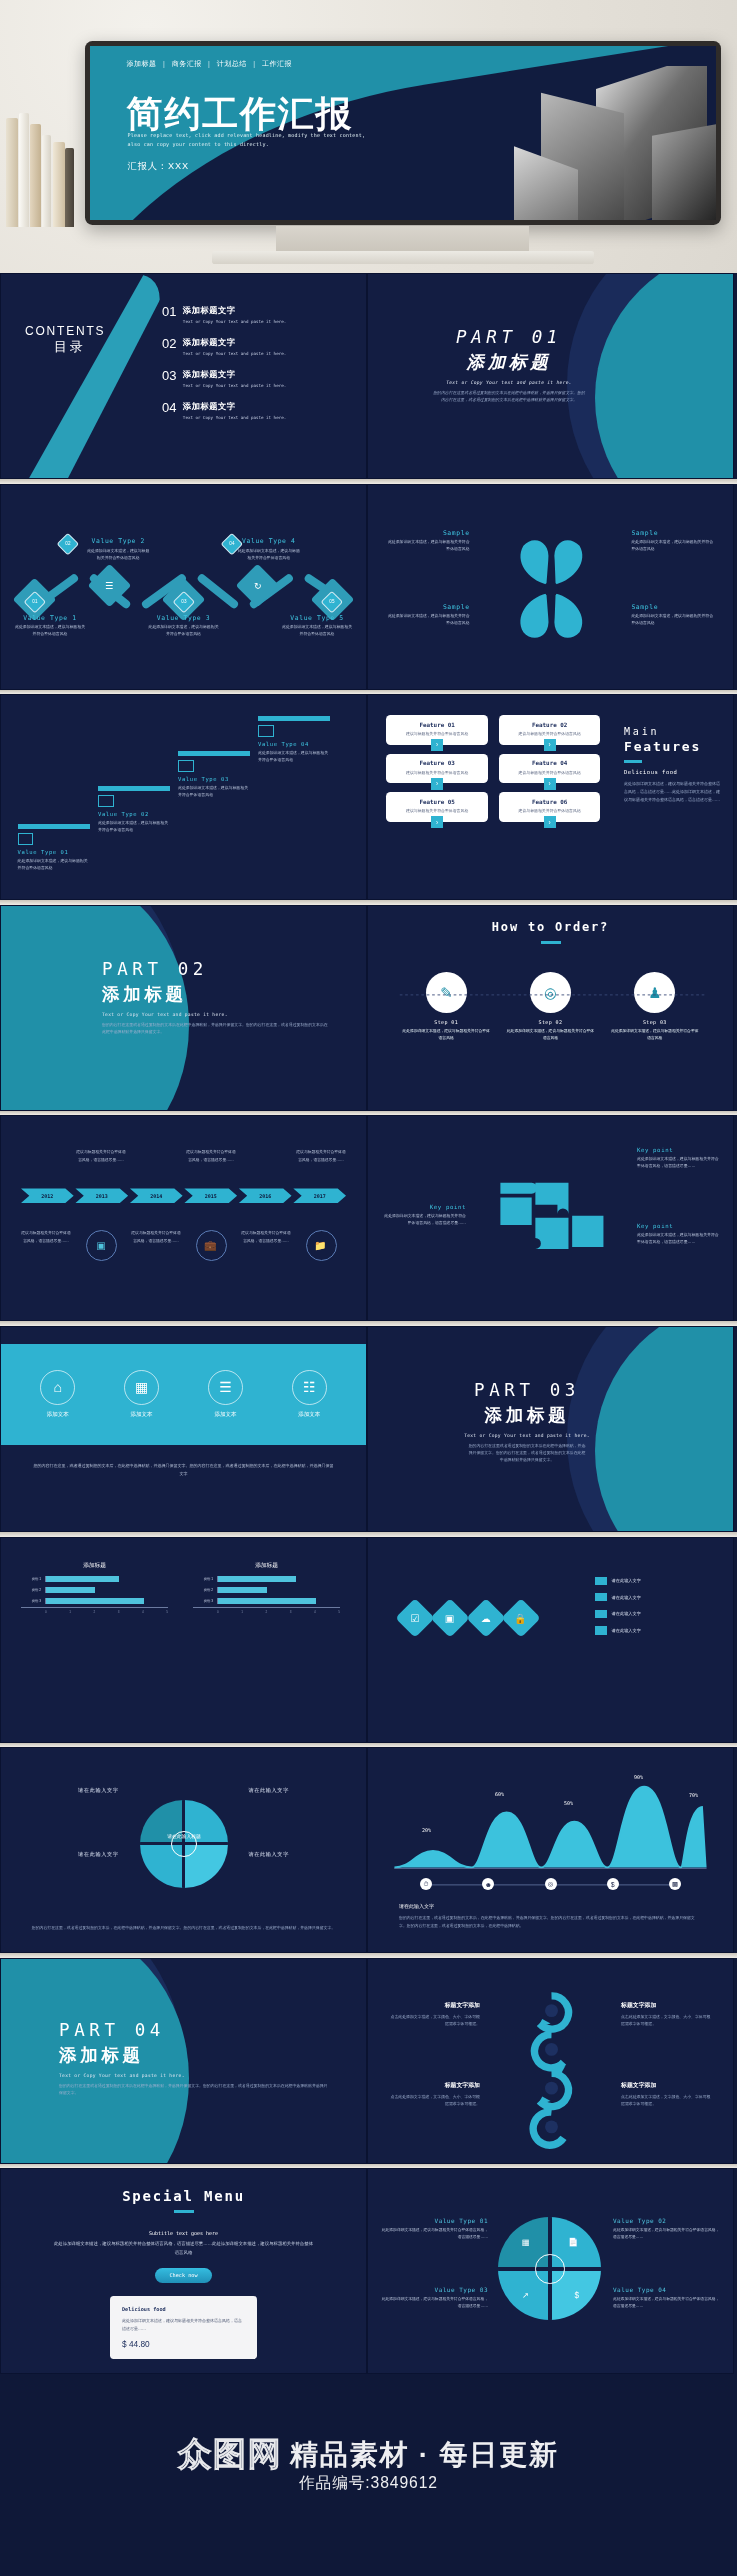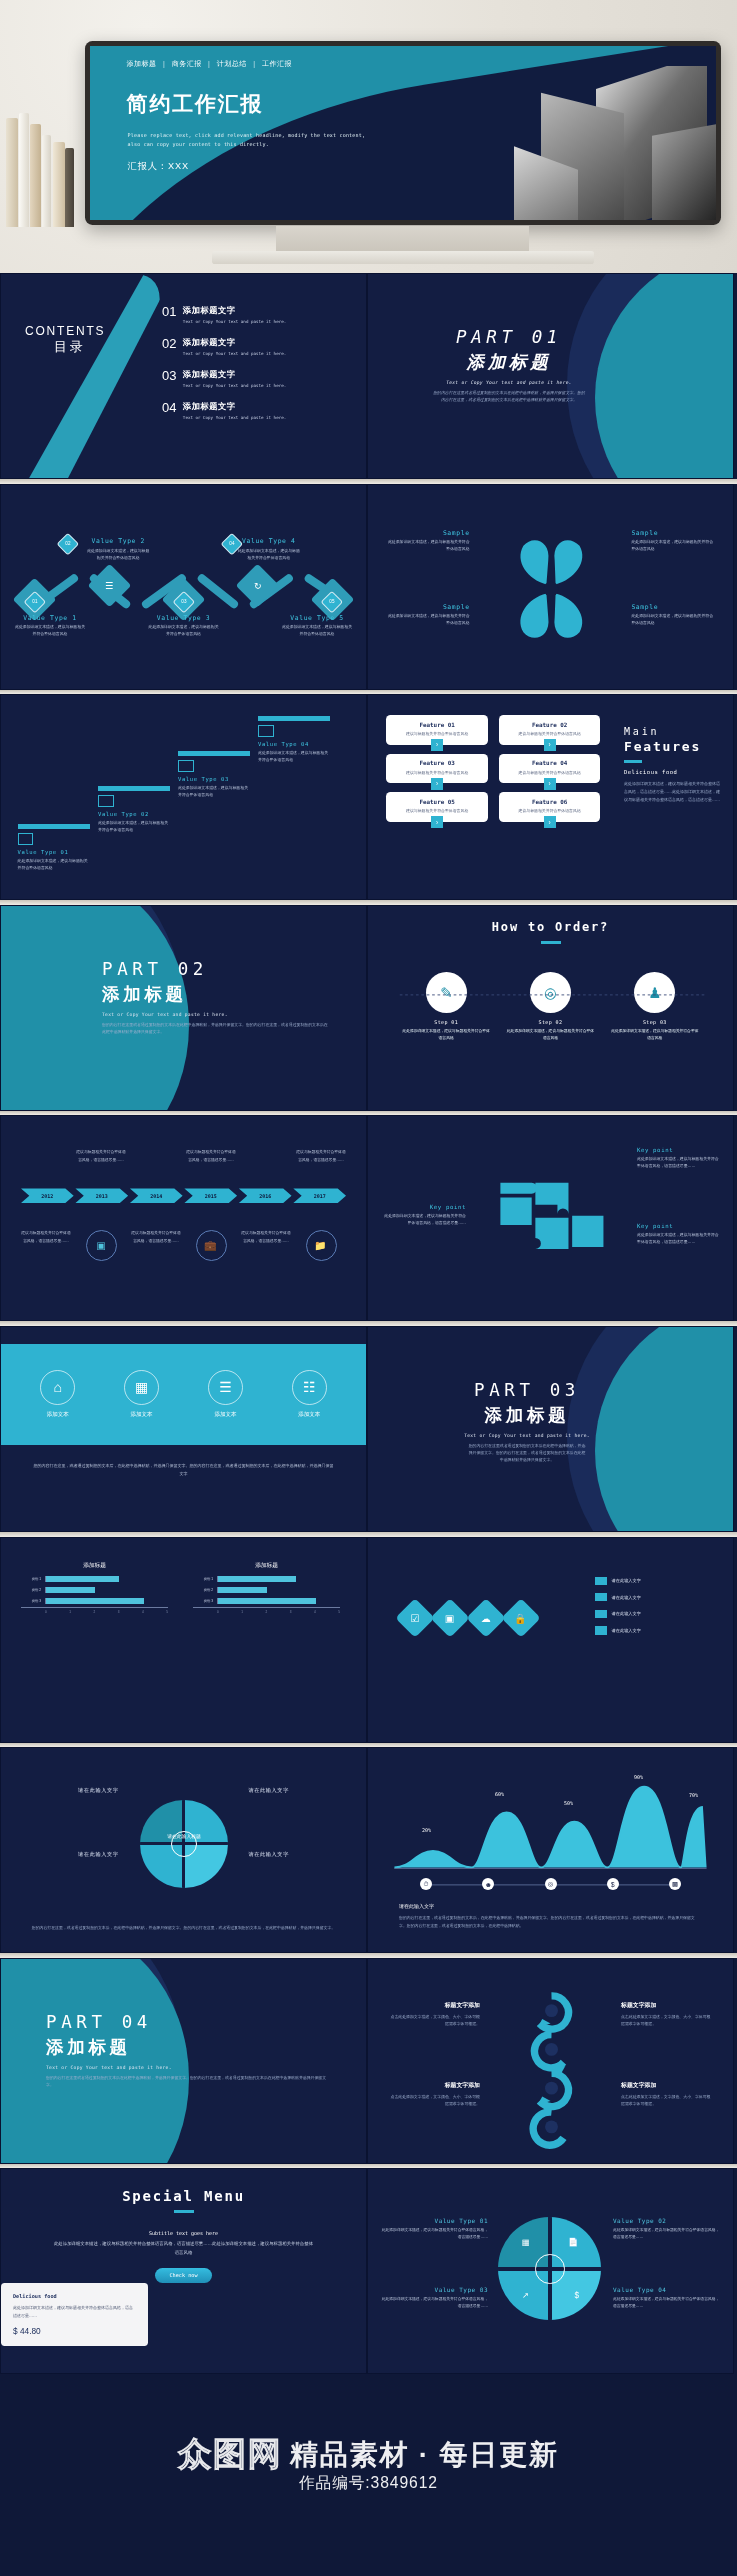--- a/index.html
+++ b/index.html
@@ -38,21 +38,21 @@
   .screen-photo .b {
     position:absolute; background:linear-gradient(135deg,#cfcfcf 0%,#6e6e6e 40%,#2a2a2a 100%);
   }
   .nav-row {
     position:absolute; left:37px; top:13px; display:flex; gap:6.4px;
     font-size:7px; color:#fff; letter-spacing:0.5px; align-items:center;
   }
   .nav-sep { opacity:.75; }
   .hero-title {
     position:absolute; left:37px; top:44px; color:#fff;
-    font-size:21px; font-weight:700; letter-spacing:1.8px;
+    font-size:36px; font-weight:700; letter-spacing:1.8px;
   }
   .hero-sub {
     position:absolute; left:38px; top:85px; width:240px; color:#e3f2f6;
     font-family:"DejaVu Sans Mono", monospace; font-size:5px; line-height:1.9; letter-spacing:0.2px;
   }
   .hero-author {
     position:absolute; left:38px; top:114px; color:#fff; font-size:9.2px; letter-spacing:0.9px;
   }
   .stand { position:absolute; left:276px; top:226px; width:253px; height:28px;
     background:linear-gradient(180deg,#d9d5cd,#c9c4ba); }
@@ -793,21 +793,21 @@
       <div style="position:absolute;left:31px;top:155px;color:#fff;font-size:5px;">请在此输入文字</div>
       <div style="position:absolute;left:31px;right:31px;top:166px;color:#9fb0cf;font-size:3.9px;line-height:1.9;">您的内容打在这里，或者通过复制您的文本后，在此框中选择粘贴，并选择只保留文字。您的内容打在这里，或者通过复制您的文本后，在此框中选择粘贴，并选择只保留文字。您的内容打在这里，或者通过复制您的文本后，在此框中选择粘贴。</div>
     </div>
   </div>
   <div class="sep"></div>
 
   <div class="row">
     <div class="slide">
       <div class="curve-left"></div>
       <div class="curve-left2"></div>
-      <div class="part-wrap" style="padding-left:45px;text-align:left;">
+      <div class="part-wrap" style="padding-left:58px;text-align:left;margin-top:8px;">
         <div class="part-en">PART 04</div>
         <div class="part-cn">添加标题</div>
         <div class="part-en2">Text or Copy Your text and   paste it here.</div>
         <div class="part-cn2" style="padding:0 37px 0 0;">您的内容打在这里或者通过复制您的文本后在此框中选择粘贴，并选择只保留文字。您的内容打在这里，或者通过复制您的文本后在此框中选择粘贴并选择只保留文字。</div>
       </div>
     </div>
 
     <div class="slide">
       <svg width="83" height="166" viewBox="0 0 90 180" style="position:absolute;left:142px;top:24px;">
         <path d="M45,14 a18,18 0 1 1 -13,30" fill="none" stroke="#2fb3d1" stroke-width="8"></path>
@@ -844,21 +844,21 @@
 
   <div class="row">
     <div class="slide">
       <div class="sl-title" style="font-size:14px;padding-top:18.4px;">Special Menu</div>
       <div class="sl-underline"></div>
       <div style="text-align:center;color:#fff;font-family:'DejaVu Sans Mono',monospace;font-size:5px;margin-top:16.6px;">Subtitle text goes here</div>
       <div style="text-align:center;color:#c9d3e6;font-size:4.4px;line-height:2;margin-top:4.6px;padding:0 51px;">此处添加详细文本描述，建议与标题相关并符合整体语言风格，语言描述尽量……此处添加详细文本描述，建议与标题相关并符合整体语言风格</div>
       <div style="display:flex;justify-content:center;margin-top:10px;">
         <div class="menu-btn">Check now</div>
       </div>
-      <div style="display:flex;justify-content:center;gap:14px;flex-direction:column;">
+      <div style="display:flex;justify-content:center;gap:14px;margin-top:13px;">
         <div class="menu-card" style="background:#f4f4f6;color:#1a2b5a;">
           <div class="mc-t">Delicious food</div>
           <div class="mc-d" style="color:#4a5570;">此处添加详细文本描述，建议与标题相关并符合整体语言风格，语言描述尽量……</div>
           <div class="mc-p" style="color:#1a2b5a;">$ 44.80</div>
         </div>
       </div>
     </div>
 
     <div class="slide">
       <div style="position:absolute;left:130px;top:48px;">

